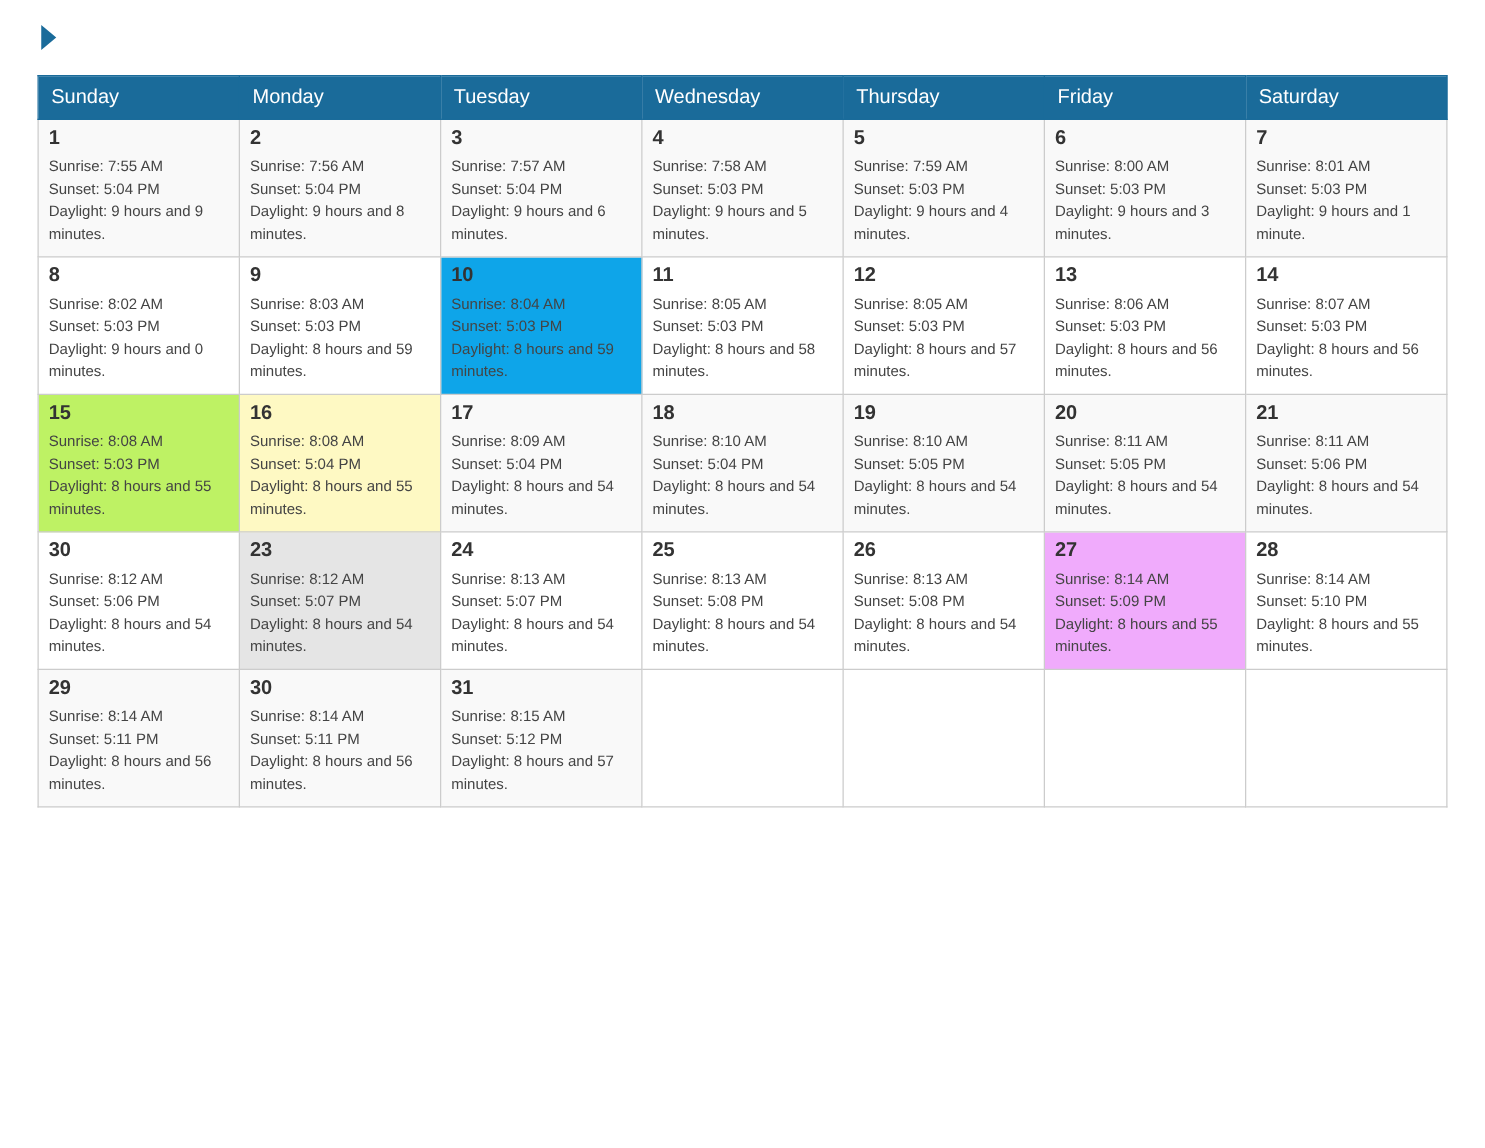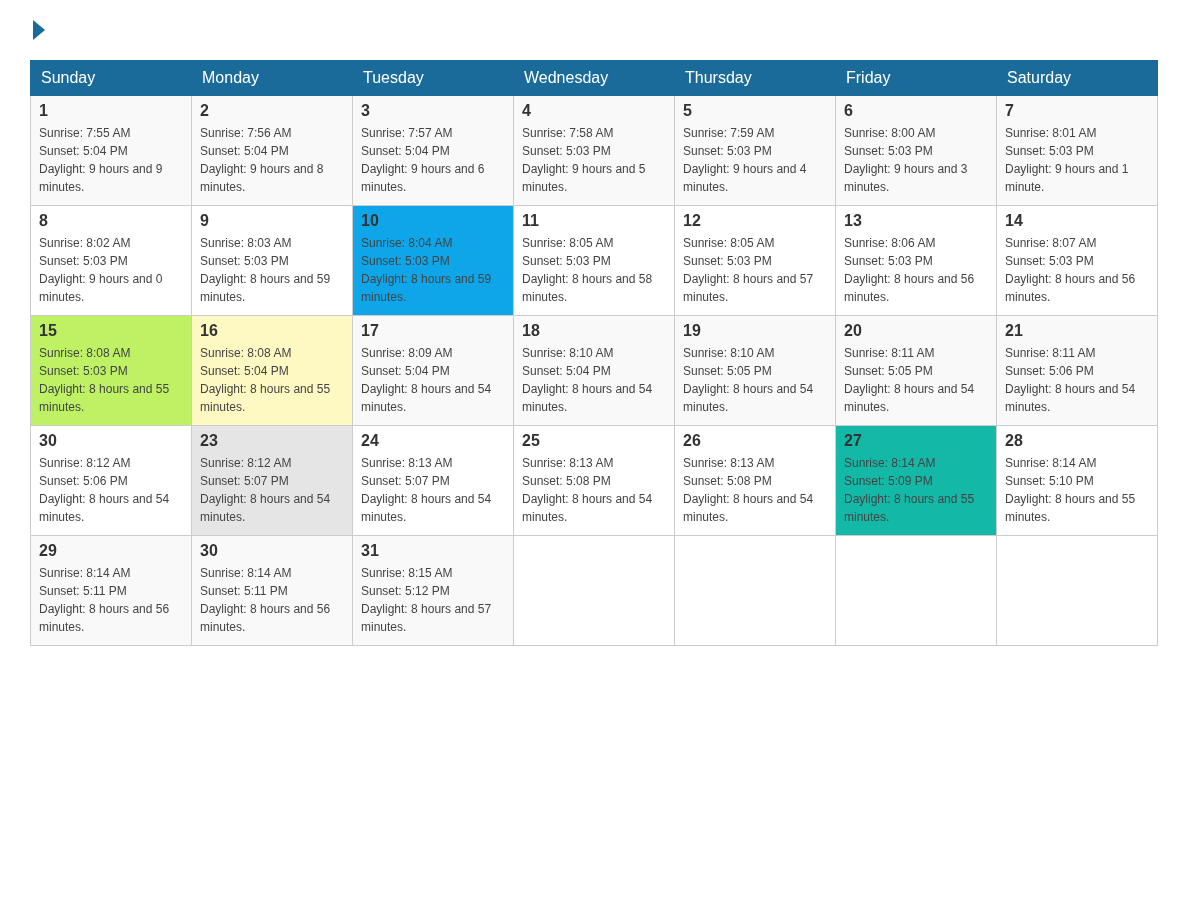--- a/index.html
+++ b/index.html
@@ -340,21 +340,21 @@
         </div>
       </td>
         <td style="background-color: rgb(255, 255, 255);">
         <span class="day-number">26</span>
         <div class="day-info">
           Sunrise: 8:13 AM<br>
           Sunset: 5:08 PM<br>
           Daylight: 8 hours and&nbsp;54 minutes.
         </div>
       </td>
-        <td style="background-color: #14b8a6; margin-top: 40px;">
+        <td style="background-color: #f0abfc; margin-top: 40px;">
         <span class="day-number">27</span>
         <div class="day-info">
           Sunrise: 8:14 AM<br>
           Sunset: 5:09 PM<br>
           Daylight: 8 hours and&nbsp;55 minutes.
         </div>
       </td>
         <td style="background-color: rgb(255, 255, 255); margin-top: 11px;">
         <span class="day-number">28</span>
         <div class="day-info">

